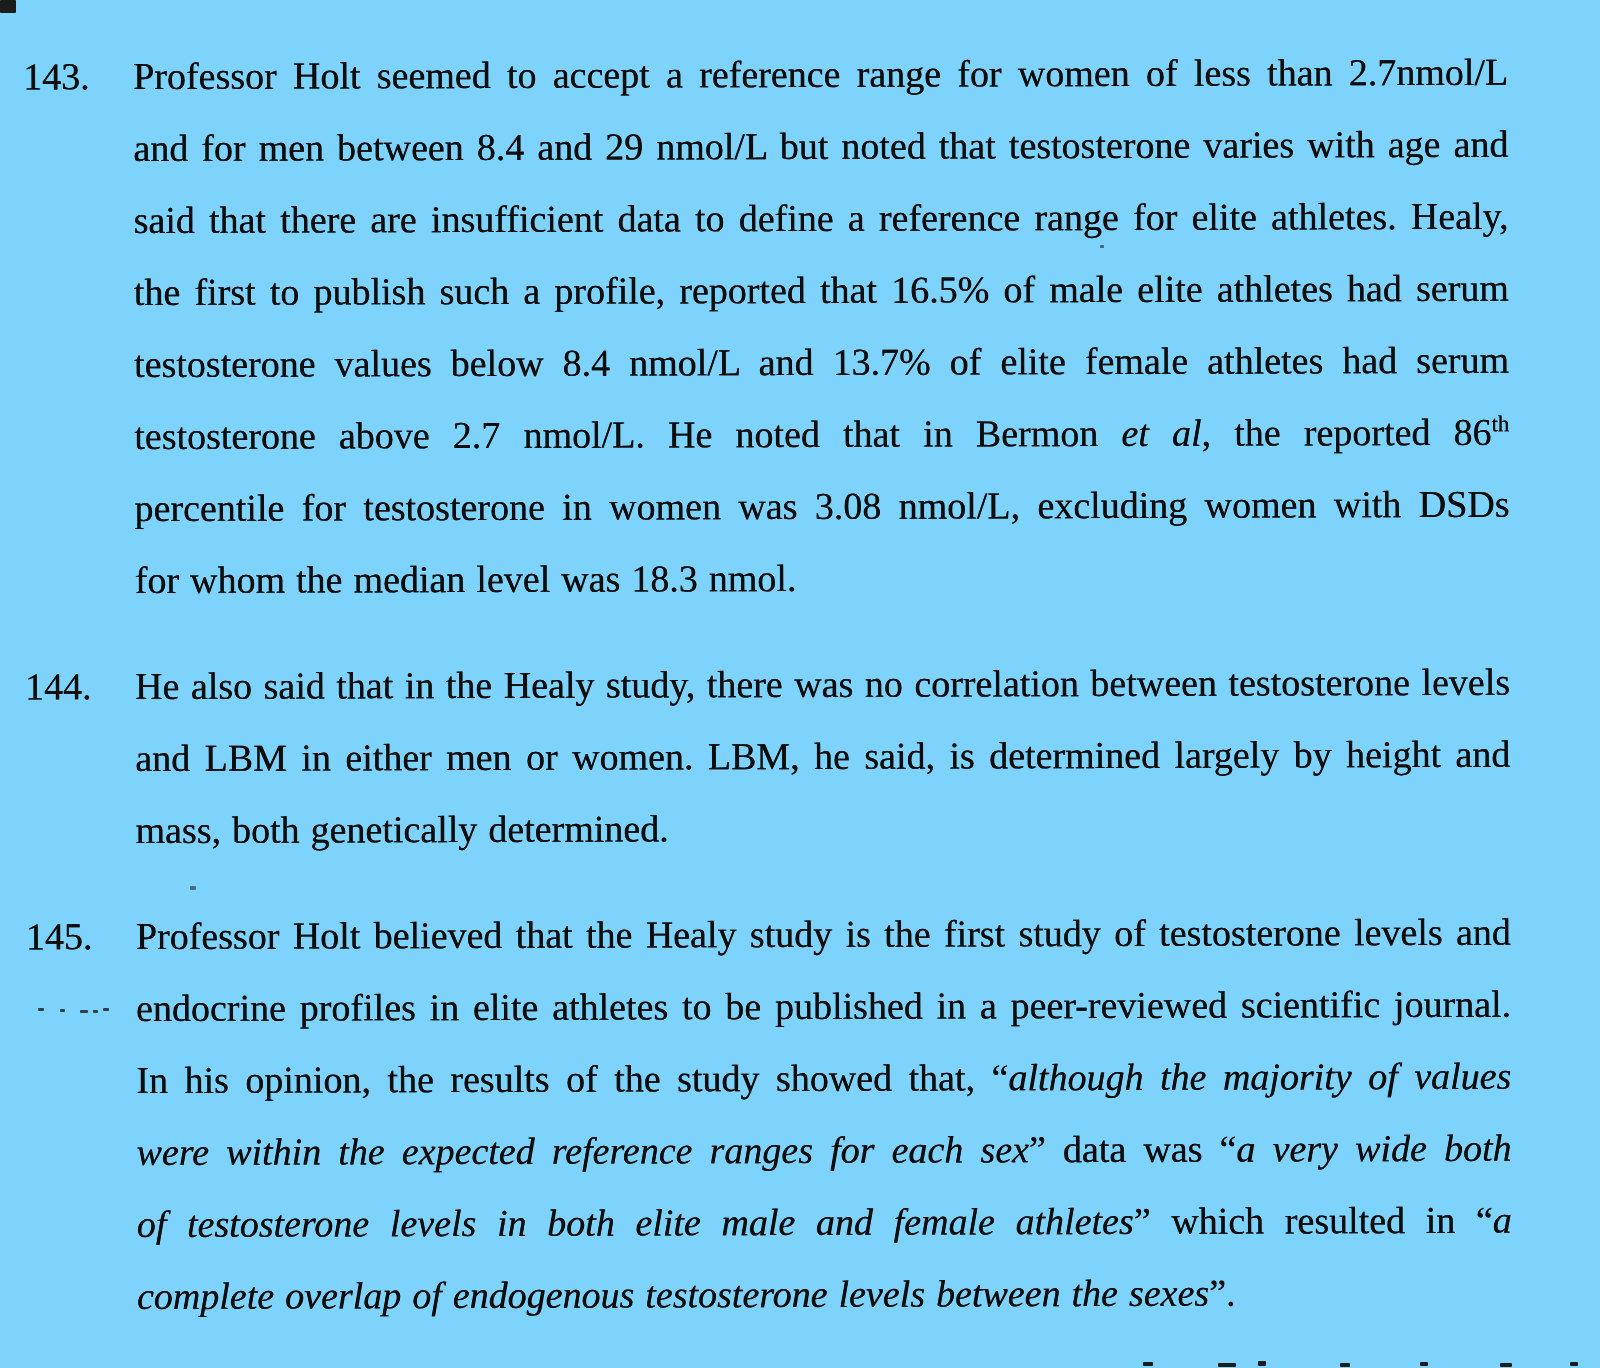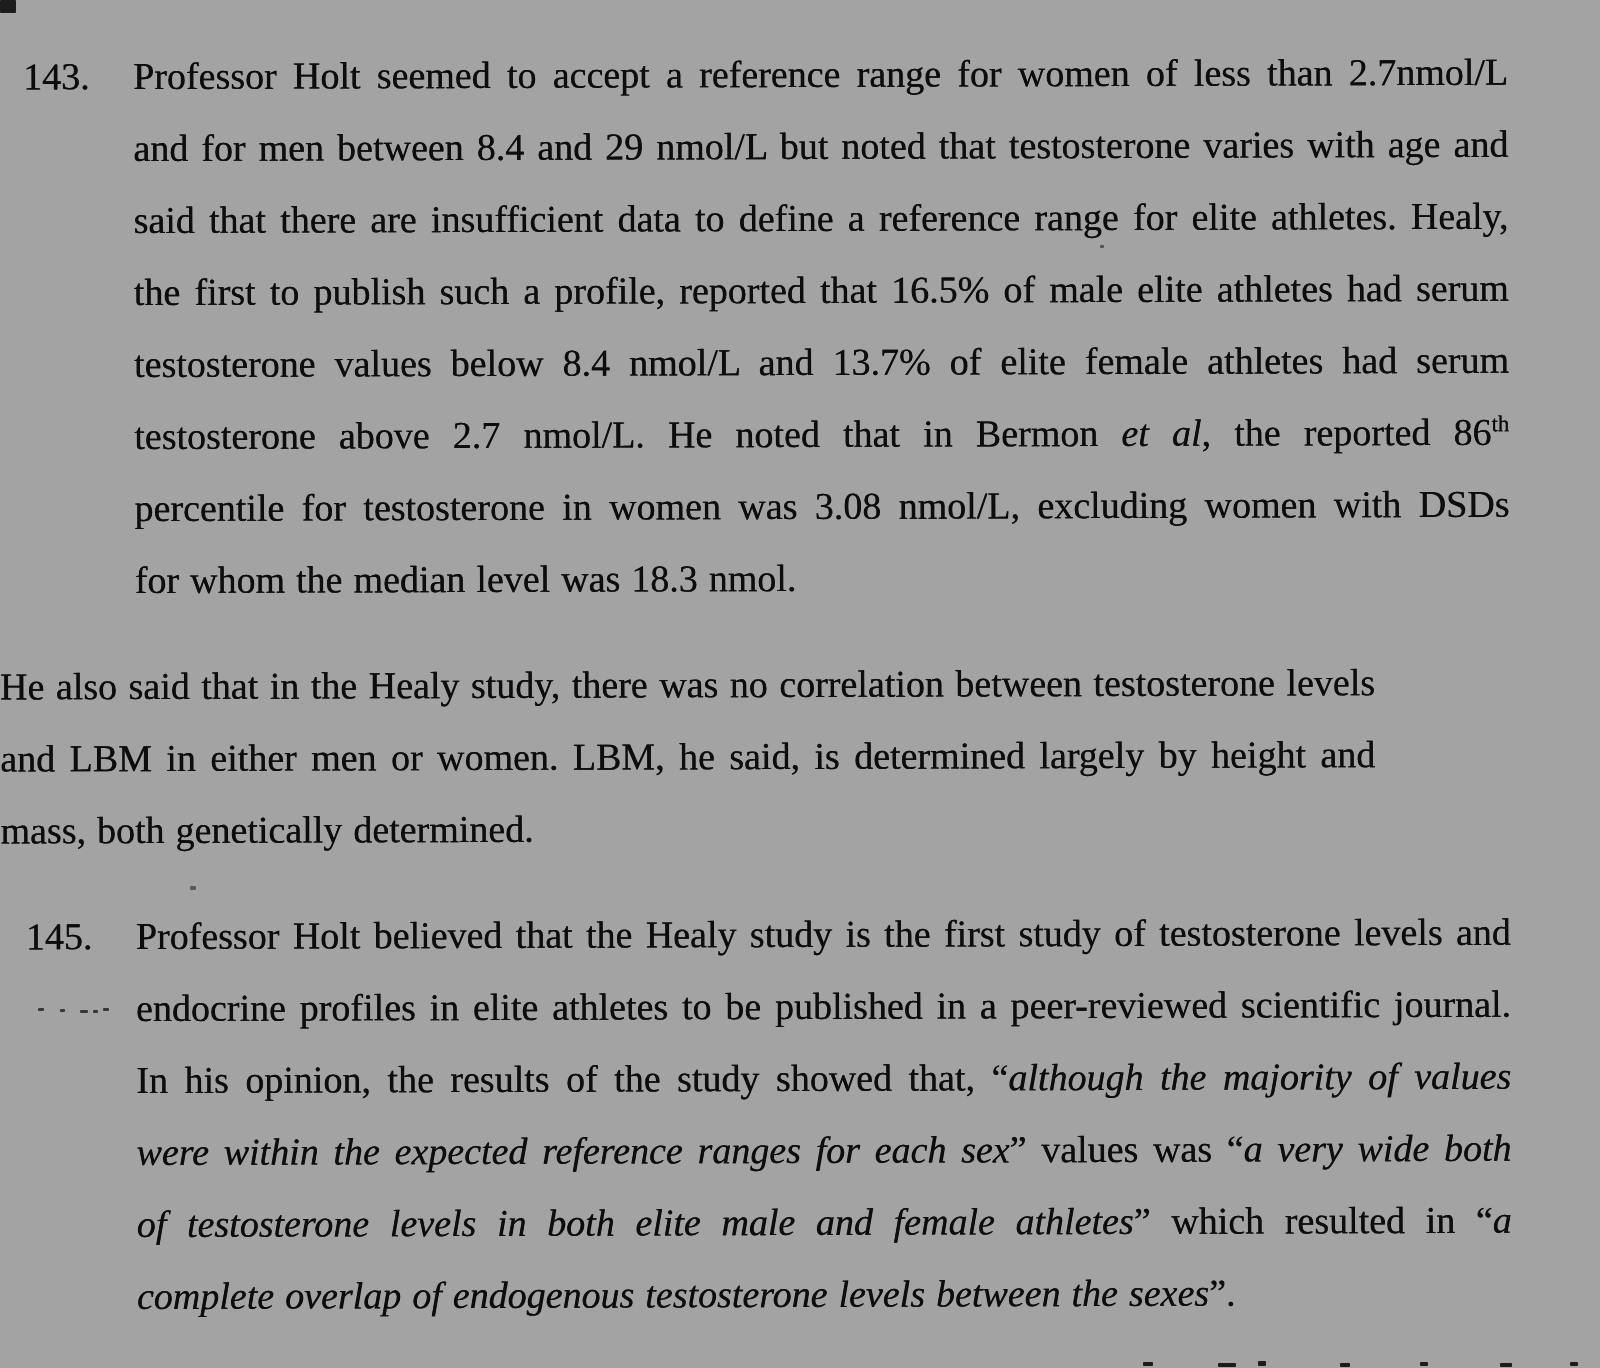--- a/index.html
+++ b/index.html
@@ -1,18 +1,18 @@
 <!DOCTYPE html>
 <html><head>
 <meta charset="utf-8">
 <style>
   html,body{margin:0;padding:0;background:#ffffff;}
   body{width:1600px;height:1368px;overflow:hidden;}
   .page{
-    position:relative;width:1600px;height:1368px;background:#a3a3a3;
+    position:relative;width:1600px;height:1368px;background:#7dd3fc;
     font-family:"Liberation Serif","DejaVu Serif",serif;color:#0d0d0d;
   }
   .content{
     position:absolute;left:0;top:38px;width:1600px;
     transform:rotate(-0.18deg);transform-origin:50% 50%;
   }
   .paragraph{display:flex;margin-bottom:34px;}
   .pnum{
     width:135px;padding-left:25px;box-sizing:border-box;flex:none;
     font-size:38px;line-height:72px;text-shadow:0.35px 0 0 currentColor;
@@ -42,33 +42,34 @@
           <div class="line"><span>and for men between 8.4 and 29 nmol/L but noted that testosterone varies with age and</span></div>
           <div class="line"><span>said that there are insufficient data to define a reference range for elite athletes. Healy,</span></div>
           <div class="line"><span>the first to publish such a profile, reported that 16.5% of male elite athletes had serum</span></div>
           <div class="line"><span>testosterone values below 8.4 nmol/L and 13.7% of elite female athletes had serum</span></div>
           <div class="line"><span>testosterone above 2.7 nmol/L. He noted that in Bermon </span><span class="it">et al</span><span>, the reported 86</span><sup>th</sup></div>
           <div class="line"><span>percentile for testosterone in women was 3.08 nmol/L, excluding women with DSDs</span></div>
           <div class="line last"><span>for whom the median level was 18.3 nmol.</span></div>
         </div>
       </div>
       <div class="paragraph">
+        <div class="pnum">144.</div>
         <div class="pbody">
           <div class="line"><span>He also said that in the Healy study, there was no correlation between testosterone levels</span></div>
           <div class="line"><span>and LBM in either men or women. LBM, he said, is determined largely by height and</span></div>
           <div class="line last"><span>mass, both genetically determined.</span></div>
         </div>
       </div>
       <div class="paragraph">
         <div class="pnum">145.</div>
         <div class="pbody">
           <div class="line"><span>Professor Holt believed that the Healy study is the first study of testosterone levels and</span></div>
           <div class="line"><span>endocrine profiles in elite athletes to be published in a peer-reviewed scientific journal.</span></div>
           <div class="line"><span>In his opinion, the results of the study showed that, “</span><span class="it">although the majority of values</span></div>
-          <div class="line"><span class="it">were within the expected reference ranges for each sex</span><span>” values was “</span><span class="it">a very wide both</span></div>
+          <div class="line"><span class="it">were within the expected reference ranges for each sex</span><span>” data was “</span><span class="it">a very wide both</span></div>
           <div class="line"><span class="it">of testosterone levels in both elite male and female athletes</span><span>” which resulted in “</span><span class="it">a</span></div>
           <div class="line last"><span class="it">complete overlap of endogenous testosterone levels between the sexes</span><span>”.</span></div>
         </div>
       </div>
     </div>
 
   <div class="artifact" style="left:0;top:0;width:16px;height:13px;"></div>
   <div class="artifact" style="left:190px;top:886px;width:6px;height:4px;opacity:.55;"></div>
   <div class="artifact" style="left:1100px;top:245px;width:4px;height:3px;opacity:.6;"></div>
   <div class="artifact" style="left:38px;top:1008px;width:6px;height:3px;opacity:.8;"></div>

